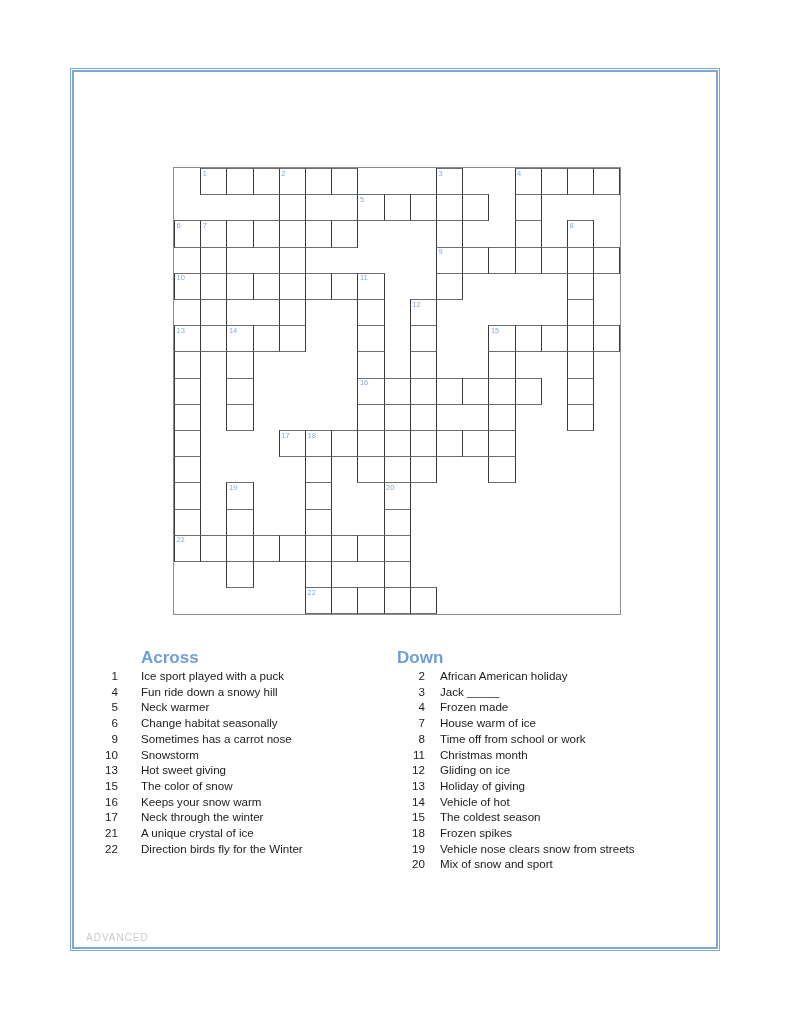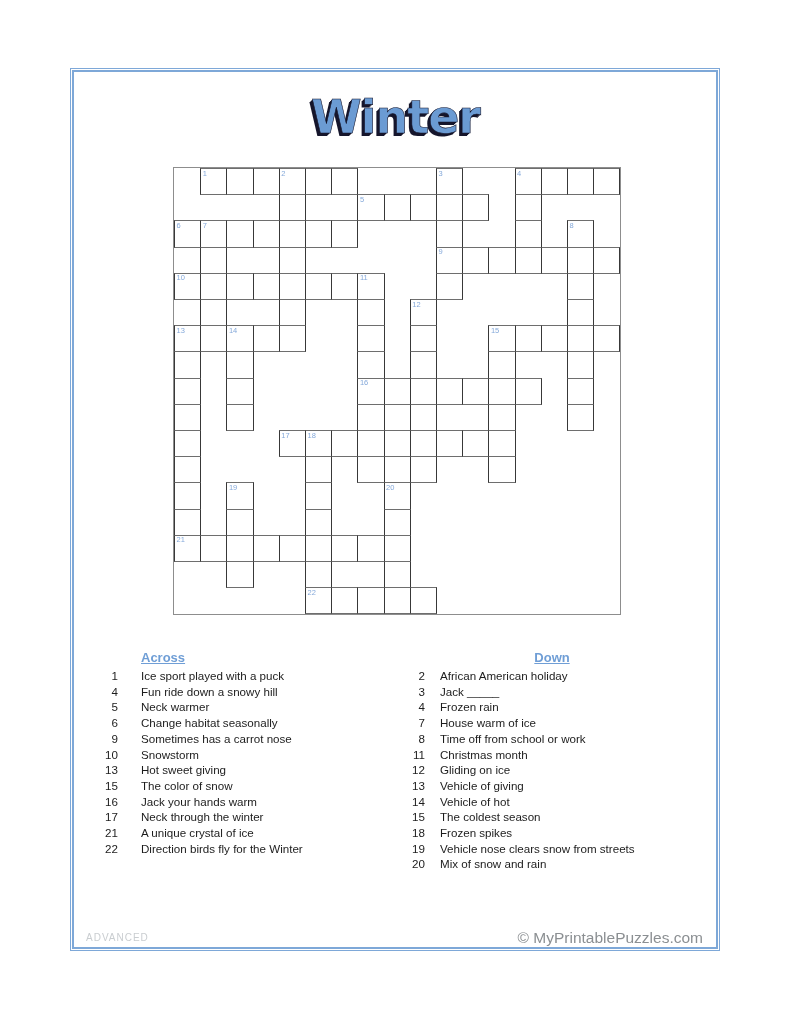--- a/index.html
+++ b/index.html
@@ -47,25 +47,25 @@
     border-color:var(--grid_line_gray) var(--grid_line_dark) var(--grid_line_gray) var(--grid_line_dark);
   }
   .cellnum{
     position:absolute;left:1.5px;top:0.5px;
     font-size:7.5px;line-height:8px;color:var(--grid_number_blue);
   }
   .clues{position:absolute;top:648px;}
   .clues-across{left:90px;width:300px;}
   .clues-down{left:397px;width:310px;}
   .clue-head{
-    font-size:13px;font-weight:bold;color:var(--accent_blue);
-    text-decoration:underline;line-height:16px;padding-top:2px;
+    font-size:17px;font-weight:bold;color:var(--accent_blue);
+    line-height:16px;padding-top:2px;
   }
   .clues-across .clue-head{margin-left:51px;}
-  .clues-down .clue-head{text-align:center;}
+  .clues-down .clue-head{}
   .clue-list{margin-top:2px;}
   .clue{display:flex;line-height:15.7px;font-size:11.6px;color:var(--clue_text);white-space:nowrap;}
   .cnum{flex:none;width:28px;text-align:right;}
   .clues-across .ctext{margin-left:23px;}
   .clues-down .ctext{margin-left:15px;}
   .footer-level{
     position:absolute;left:86px;top:932px;font-size:10px;
     letter-spacing:1px;color:var(--level_gray);
   }
   .footer-credit{
@@ -74,21 +74,20 @@
 </style>
 </head>
 <body>
 
 <div class="page">
 
   <div class="frame-outer">
     <div class="frame-inner"></div>
   </div>
 
-  <h1 class="title">Winter</h1>
 
   <div class="grid" id="grid">
       <div class="cell" style="left: 26.2px; top: 0px;">
         <span class="cellnum">1</span>
       </div>
       <div class="cell" style="left: 52.4px; top: 0px;"></div>
       <div class="cell" style="left: 78.6px; top: 0px;"></div>
       <div class="cell" style="left: 104.8px; top: 0px;">
         <span class="cellnum">2</span>
       </div>
@@ -286,21 +285,21 @@
         <div class="clue">
           <span class="cnum">13</span>
           <span class="ctext">Hot sweet giving</span>
         </div>
         <div class="clue">
           <span class="cnum">15</span>
           <span class="ctext">The color of snow</span>
         </div>
         <div class="clue">
           <span class="cnum">16</span>
-          <span class="ctext">Jack your hands warm</span>
+          <span class="ctext">Keeps your snow warm</span>
         </div>
         <div class="clue">
           <span class="cnum">17</span>
           <span class="ctext">Neck through the winter</span>
         </div>
         <div class="clue">
           <span class="cnum">21</span>
           <span class="ctext">A unique crystal of ice</span>
         </div>
         <div class="clue">
@@ -316,61 +315,60 @@
         <div class="clue">
           <span class="cnum">2</span>
           <span class="ctext">African American holiday</span>
         </div>
         <div class="clue">
           <span class="cnum">3</span>
           <span class="ctext">Jack _____</span>
         </div>
         <div class="clue">
           <span class="cnum">4</span>
-          <span class="ctext">Frozen rain</span>
+          <span class="ctext">Frozen made</span>
         </div>
         <div class="clue">
           <span class="cnum">7</span>
           <span class="ctext">House warm of ice</span>
         </div>
         <div class="clue">
           <span class="cnum">8</span>
           <span class="ctext">Time off from school or work</span>
         </div>
         <div class="clue">
           <span class="cnum">11</span>
           <span class="ctext">Christmas month</span>
         </div>
         <div class="clue">
           <span class="cnum">12</span>
           <span class="ctext">Gliding on ice</span>
         </div>
         <div class="clue">
           <span class="cnum">13</span>
-          <span class="ctext">Vehicle of giving</span>
+          <span class="ctext">Holiday of giving</span>
         </div>
         <div class="clue">
           <span class="cnum">14</span>
           <span class="ctext">Vehicle of hot</span>
         </div>
         <div class="clue">
           <span class="cnum">15</span>
           <span class="ctext">The coldest season</span>
         </div>
         <div class="clue">
           <span class="cnum">18</span>
           <span class="ctext">Frozen spikes</span>
         </div>
         <div class="clue">
           <span class="cnum">19</span>
           <span class="ctext">Vehicle nose clears snow from streets</span>
         </div>
         <div class="clue">
           <span class="cnum">20</span>
-          <span class="ctext">Mix of snow and rain</span>
+          <span class="ctext">Mix of snow and sport</span>
         </div>
       </div>
   </div>
 
   <div class="footer-level">ADVANCED</div>
-  <div class="footer-credit">© MyPrintablePuzzles.com</div>
 
 </div>
 
 </body></html>

